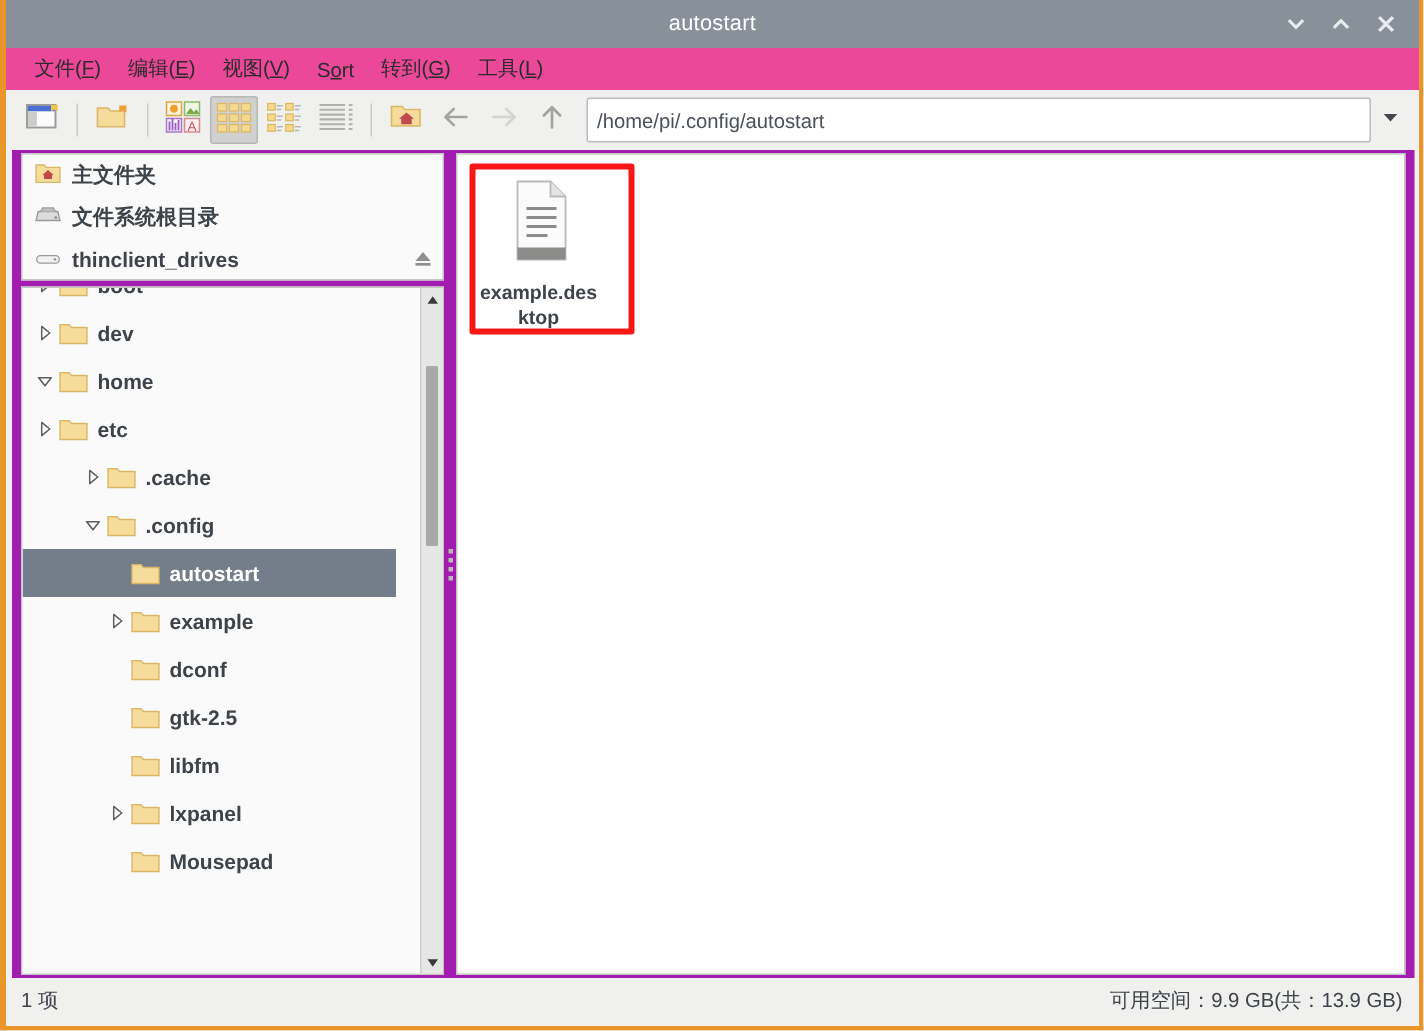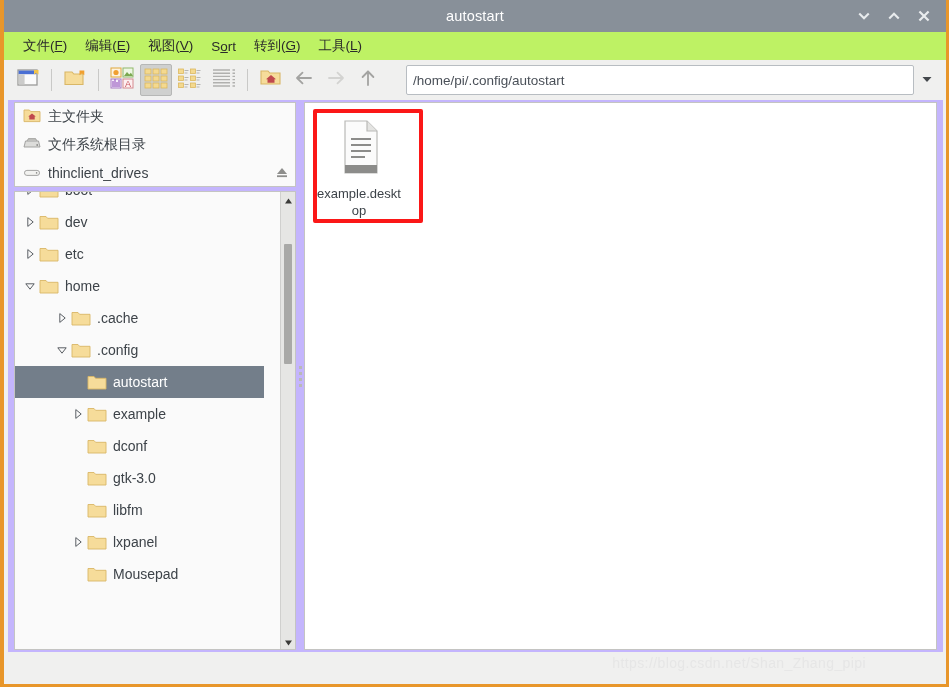--- a/index.html
+++ b/index.html
@@ -50,21 +50,21 @@
     width: 16px; height: 16px;
     display: flex; align-items: center; justify-content: center;
     color: #e9ecee;
     cursor: pointer;
   }
   #win-buttons .wbtn svg { display:block; }
 
   
   #menubar {
     height: 28px;
-    background: #bef264;
+    background: #ec4899;
     display: flex;
     align-items: center;
     padding-left: 10px;
     gap: 0px;
   }
   #menubar .menu-item {
     font-size: 13.5px;
     color: #2b2b2b;
     padding: 3px 9px;
     cursor: pointer;
@@ -96,21 +96,21 @@
   .nav-btn {
     width: 30px; height: 32px;
     display:flex; align-items:center; justify-content:center;
     cursor: pointer; flex: 0 0 auto;
   }
   #pathbar-wrap {
     flex: 1 1 auto;
     display: flex;
     align-items: center;
     height: 30px;
-    margin-left: 21px;
+    margin-left: 6px;
     position: relative;
   }
   #pathbar {
     flex: 1 1 auto;
     height: 30px;
     background: #ffffff;
     border: 1px solid #b8bdc2;
     border-radius: 2px;
     display: flex;
     align-items: center;
@@ -124,21 +124,22 @@
     display:flex; align-items:center; justify-content:center;
     cursor: pointer;
   }
 
   
   #panes {
     position: absolute;
     left: 4px; right: 3px;
     top: 100px; bottom: 32px;
     display: flex;
-    background: #c4b5fd;
+    background: #a21caf;
+    font-weight: bold;
   }
   #left-pane {
     width: 288px;
     display: flex;
     flex-direction: column;
     padding: 2px 0 2px 6px;
   }
   .listbox {
     background: #fafafa;
     border: 1px solid #c4c4c2;
@@ -548,42 +549,42 @@
                 <span style="display: flex;">
                   <svg width="20" height="17" viewBox="0 0 20 17">
                     <path d="M1 2.5 h6 l1.6 1.8 h10.4 v10.7 h-18 z" fill="#f6dc9a" stroke="#d9b766" stroke-width="0.9"></path>
                   </svg>
                 </span>
                 <span class="tree-label">dev</span>
               </div>
               <div class="tree-row" style="padding-left: 6px;">
                 <span class="expander">
                   <svg width="12" height="12" viewBox="0 0 12 12">
-                    <path d="M3.8 1.6 L9.2 6 L3.8 10.4 z" fill="none" stroke="#5a5f64" stroke-width="1" stroke-linejoin="round"></path>
-                  </svg>
-                </span>
-                <span style="display: flex;">
-                  <svg width="20" height="17" viewBox="0 0 20 17">
-                    <path d="M1 2.5 h6 l1.6 1.8 h10.4 v10.7 h-18 z" fill="#f6dc9a" stroke="#d9b766" stroke-width="0.9"></path>
-                  </svg>
-                </span>
-                <span class="tree-label">etc</span>
+                    <path d="M1.8 3.8 L10.2 3.8 L6 9.2 z" fill="none" stroke="#5a5f64" stroke-width="1" stroke-linejoin="round"></path>
+                  </svg>
+                </span>
+                <span style="display: flex;">
+                  <svg width="20" height="17" viewBox="0 0 20 17">
+                    <path d="M1 2.5 h6 l1.6 1.8 h10.4 v10.7 h-18 z" fill="#f6dc9a" stroke="#d9b766" stroke-width="0.9"></path>
+                  </svg>
+                </span>
+                <span class="tree-label">home</span>
               </div>
               <div class="tree-row" style="padding-left: 6px;">
                 <span class="expander">
                   <svg width="12" height="12" viewBox="0 0 12 12">
-                    <path d="M1.8 3.8 L10.2 3.8 L6 9.2 z" fill="none" stroke="#5a5f64" stroke-width="1" stroke-linejoin="round"></path>
-                  </svg>
-                </span>
-                <span style="display: flex;">
-                  <svg width="20" height="17" viewBox="0 0 20 17">
-                    <path d="M1 2.5 h6 l1.6 1.8 h10.4 v10.7 h-18 z" fill="#f6dc9a" stroke="#d9b766" stroke-width="0.9"></path>
-                  </svg>
-                </span>
-                <span class="tree-label">home</span>
+                    <path d="M3.8 1.6 L9.2 6 L3.8 10.4 z" fill="none" stroke="#5a5f64" stroke-width="1" stroke-linejoin="round"></path>
+                  </svg>
+                </span>
+                <span style="display: flex;">
+                  <svg width="20" height="17" viewBox="0 0 20 17">
+                    <path d="M1 2.5 h6 l1.6 1.8 h10.4 v10.7 h-18 z" fill="#f6dc9a" stroke="#d9b766" stroke-width="0.9"></path>
+                  </svg>
+                </span>
+                <span class="tree-label">etc</span>
               </div>
               <div class="tree-row" style="padding-left: 38px;">
                 <span class="expander">
                   <svg width="12" height="12" viewBox="0 0 12 12">
                     <path d="M3.8 1.6 L9.2 6 L3.8 10.4 z" fill="none" stroke="#5a5f64" stroke-width="1" stroke-linejoin="round"></path>
                   </svg>
                 </span>
                 <span style="display: flex;">
                   <svg width="20" height="17" viewBox="0 0 20 17">
                     <path d="M1 2.5 h6 l1.6 1.8 h10.4 v10.7 h-18 z" fill="#f6dc9a" stroke="#d9b766" stroke-width="0.9"></path>
@@ -635,21 +636,21 @@
                 </span>
                 <span class="tree-label">dconf</span>
               </div>
               <div class="tree-row" style="padding-left: 54px;">
                 <span class="expander"></span>
                 <span style="display: flex;">
                   <svg width="20" height="17" viewBox="0 0 20 17">
                     <path d="M1 2.5 h6 l1.6 1.8 h10.4 v10.7 h-18 z" fill="#f6dc9a" stroke="#d9b766" stroke-width="0.9"></path>
                   </svg>
                 </span>
-                <span class="tree-label">gtk-3.0</span>
+                <span class="tree-label">gtk-2.5</span>
               </div>
               <div class="tree-row" style="padding-left: 54px;">
                 <span class="expander"></span>
                 <span style="display: flex;">
                   <svg width="20" height="17" viewBox="0 0 20 17">
                     <path d="M1 2.5 h6 l1.6 1.8 h10.4 v10.7 h-18 z" fill="#f6dc9a" stroke="#d9b766" stroke-width="0.9"></path>
                   </svg>
                 </span>
                 <span class="tree-label">libfm</span>
               </div>
@@ -725,14 +726,18 @@
           </span>
           <span class="file-name">example.desktop</span>
         </div>
 
         <div id="annotation-box"></div>
       </div>
     </div>
   </div>
 
   <div id="watermark">https://blog.csdn.net/Shan_Zhang_pipi</div>
+  <div id="statusbar">
+    <span>1 项</span>
+    <span>可用空间：9.9 GB(共：13.9 GB)</span>
+  </div>
 
 </div>
 
 </body></html>

